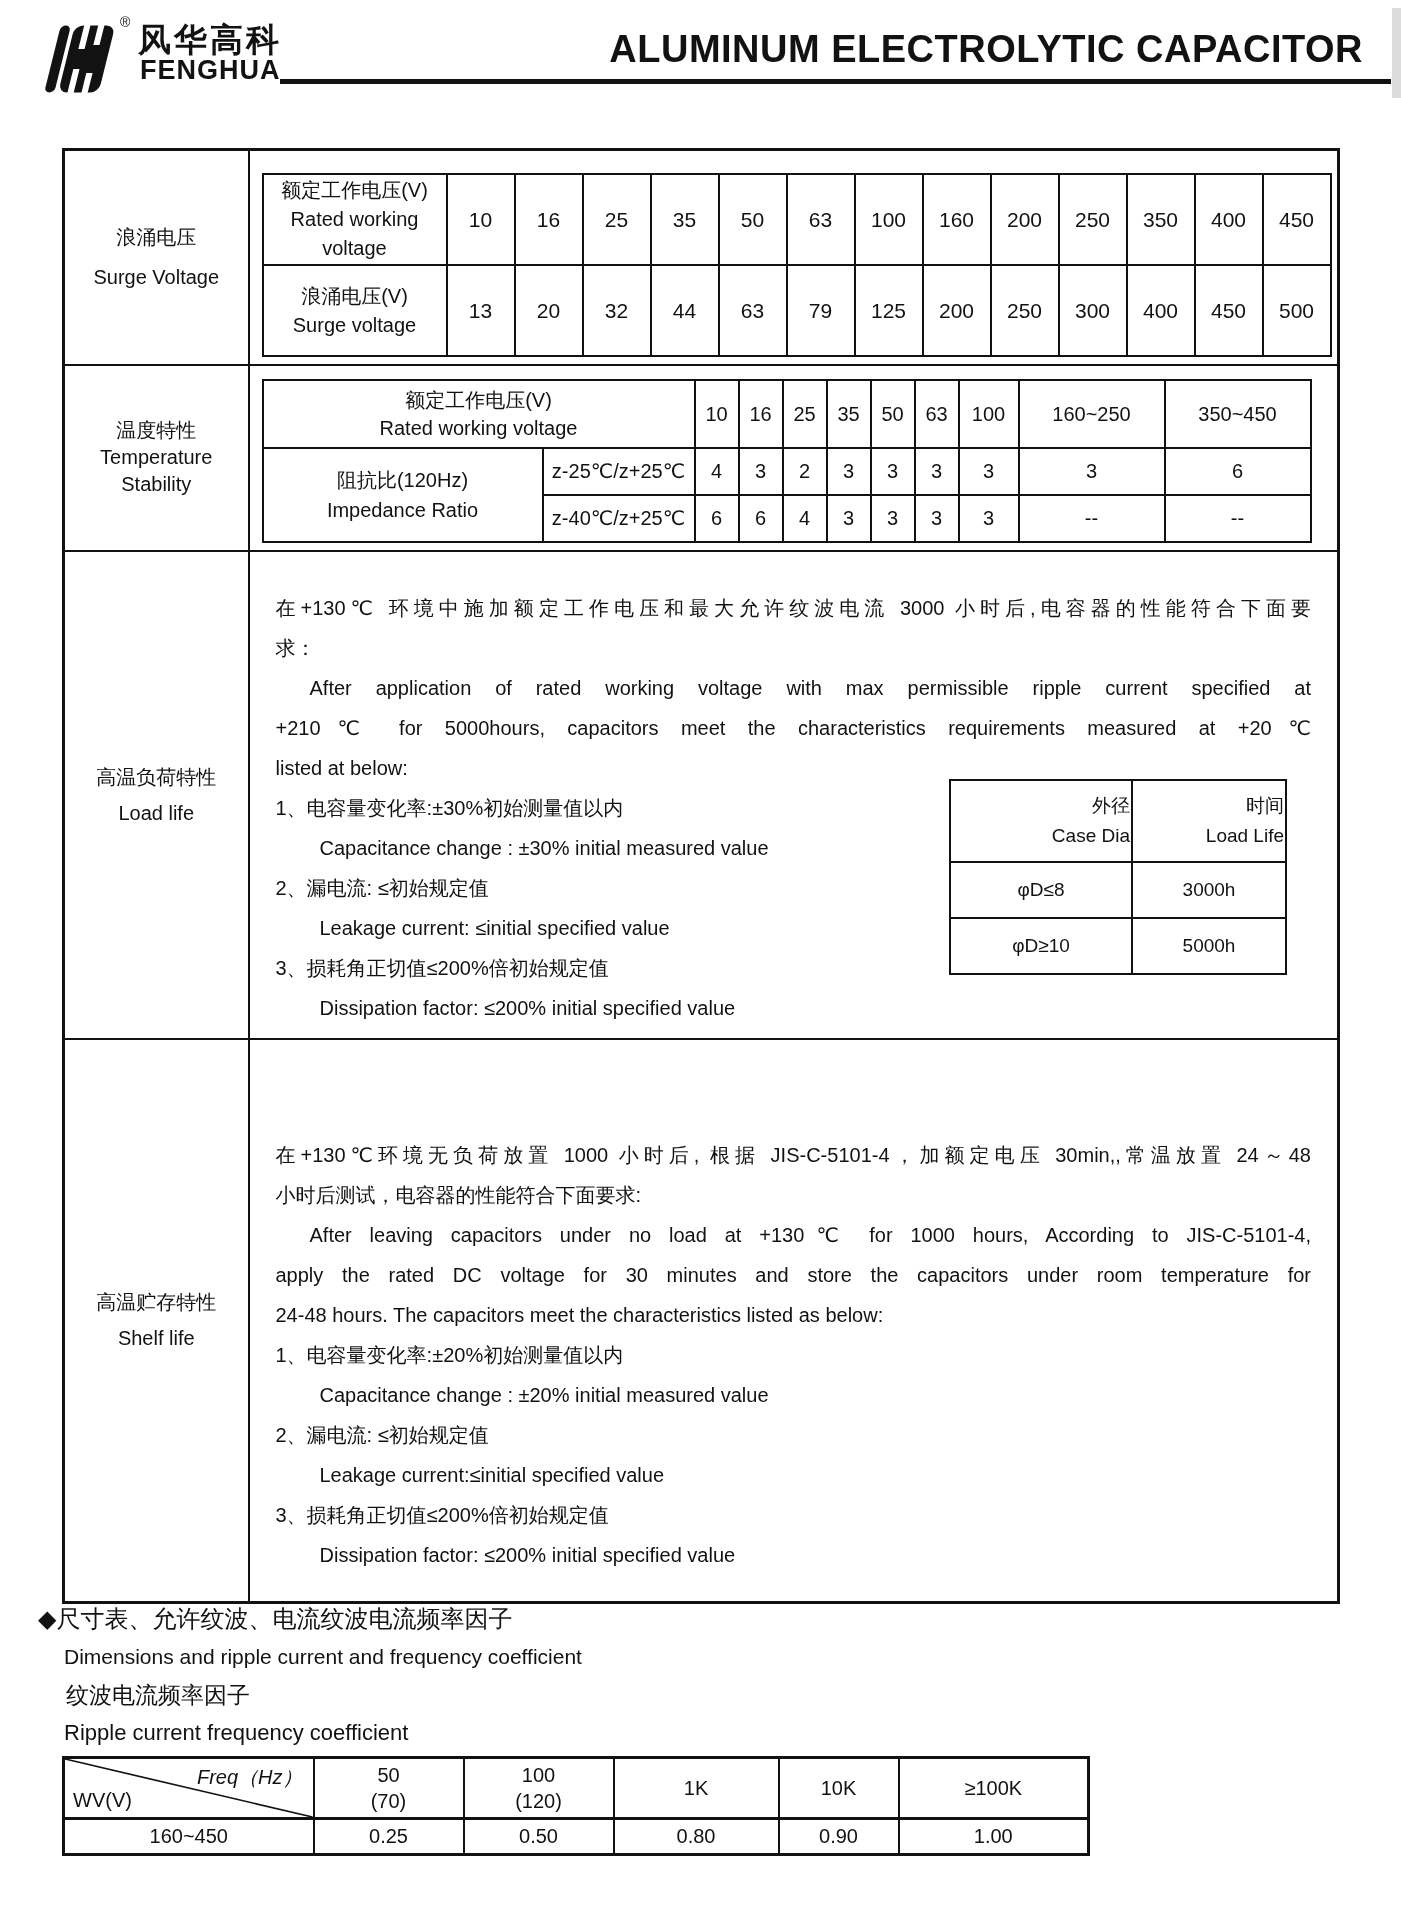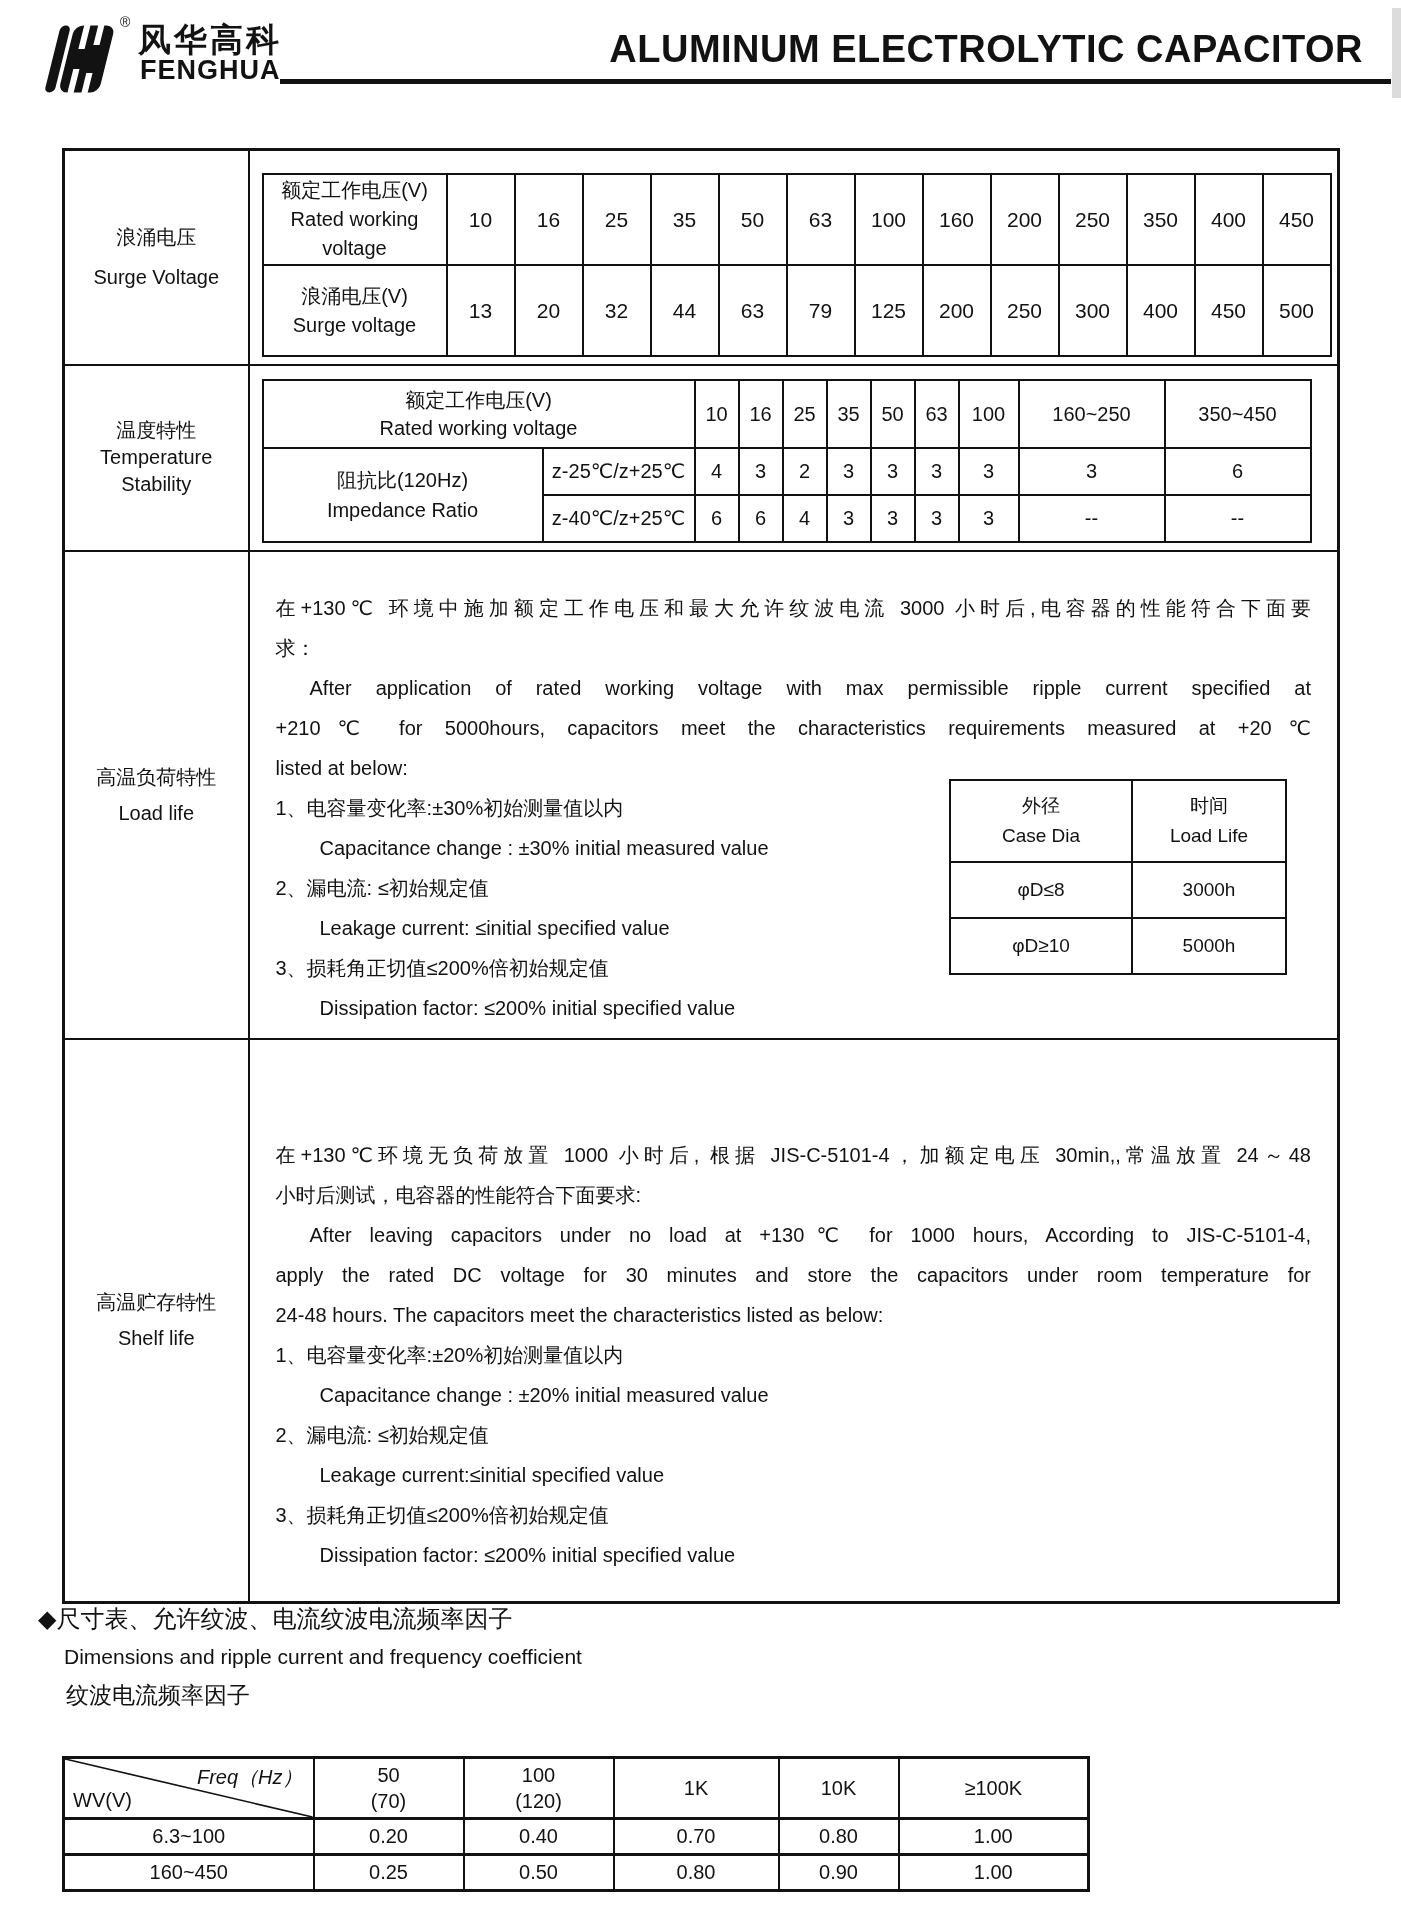--- a/index.html
+++ b/index.html
@@ -35,21 +35,21 @@
   
   .para{padding:26px 26px 0 26px;font-size:20px;}
   .para.shift{padding-top:70px;}
   .ln{line-height:40px;}
   .j{text-align:justify;text-align-last:justify;}
   .ind1{padding-left:34px;}
   .ind2{padding-left:44px;}
   
   .mini{position:absolute;right:50px;top:227px;}
   .mini td{border:2px solid #121212;text-align:center;font-size:19px;}
-  .mini .mh{height:78px;line-height:30px;}
+  .mini .mh{height:78px;line-height:30px;text-align:right;}
   .mini .md{height:52px;}
   .mc1{width:178px;}
   .mc2{width:150px;}
   
   .sect{position:absolute;left:38px;top:1600px;}
   .sect .s1{font-size:24px;line-height:38px;}
   .sect .s2{font-size:21px;line-height:38px;padding-left:26px;}
   .sect .s3{font-size:23px;line-height:38px;padding-left:28px;}
   .sect .s4{font-size:22px;line-height:38px;padding-left:26px;}
   
@@ -279,20 +279,21 @@
         </div>
       </td>
     </tr>
     </tbody>
   </table>
 
   <div class="sect">
     <div class="s1">◆尺寸表、允许纹波、电流纹波电流频率因子</div>
     <div class="s2">Dimensions and ripple current and frequency coefficient</div>
     <div class="s3">纹波电流频率因子</div>
+    <div class="s4">Ripple current frequency coefficient</div>
   </div>
 
   <table class="freq">
     <colgroup>
       <col class="fc0" style="width:250px">
         <col style="width:150px">
         <col style="width:150px">
       <col style="width:165px">
         <col style="width:120px">
         <col style="width:190px">
@@ -311,28 +312,20 @@
         <div>(70)</div>
       </td>
       <td>
         <div>100</div>
         <div>(120)</div>
       </td>
       <td>1K</td>
       <td>10K</td>
       <td>≥100K</td>
     </tr>
-    <tr class="drow drow1">
-      <td>6.3~100</td>
-      <td>0.20</td>
-      <td>0.40</td>
-      <td>0.70</td>
-      <td>0.80</td>
-      <td>1.00</td>
-    </tr>
     <tr class="drow">
       <td>160~450</td>
       <td>0.25</td>
       <td>0.50</td>
       <td>0.80</td>
       <td>0.90</td>
       <td>1.00</td>
     </tr>
     </tbody>
   </table>

